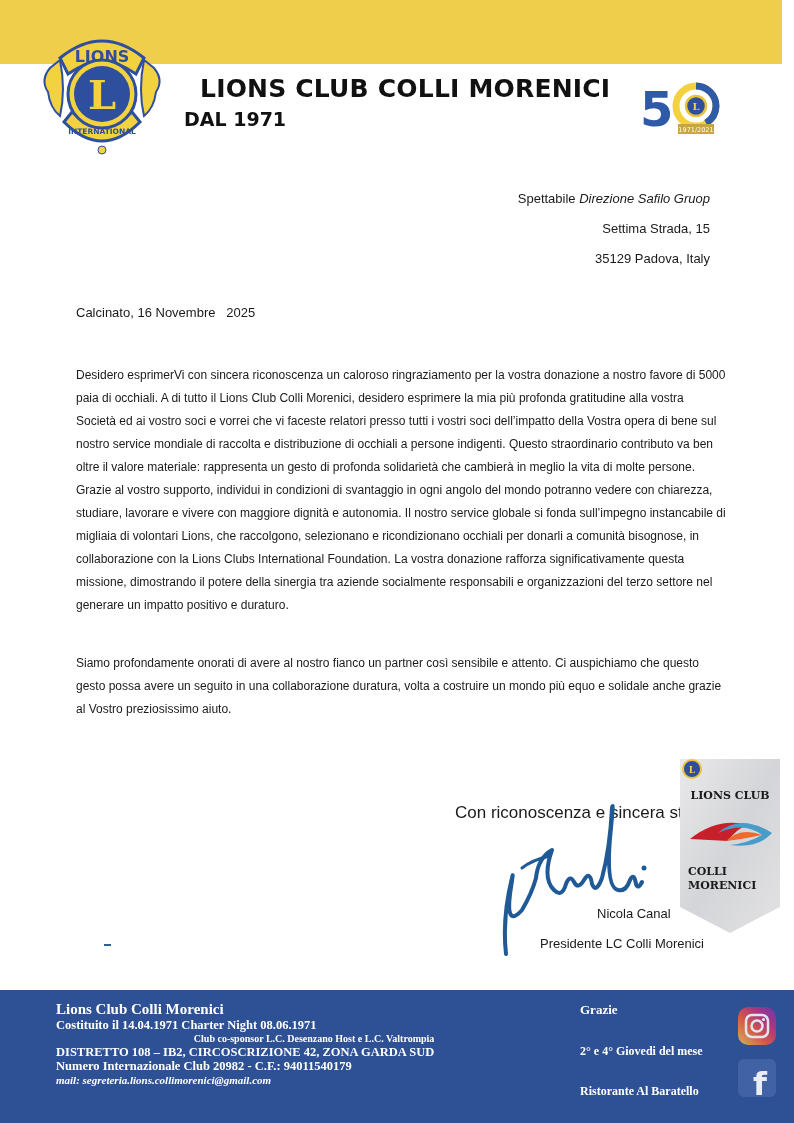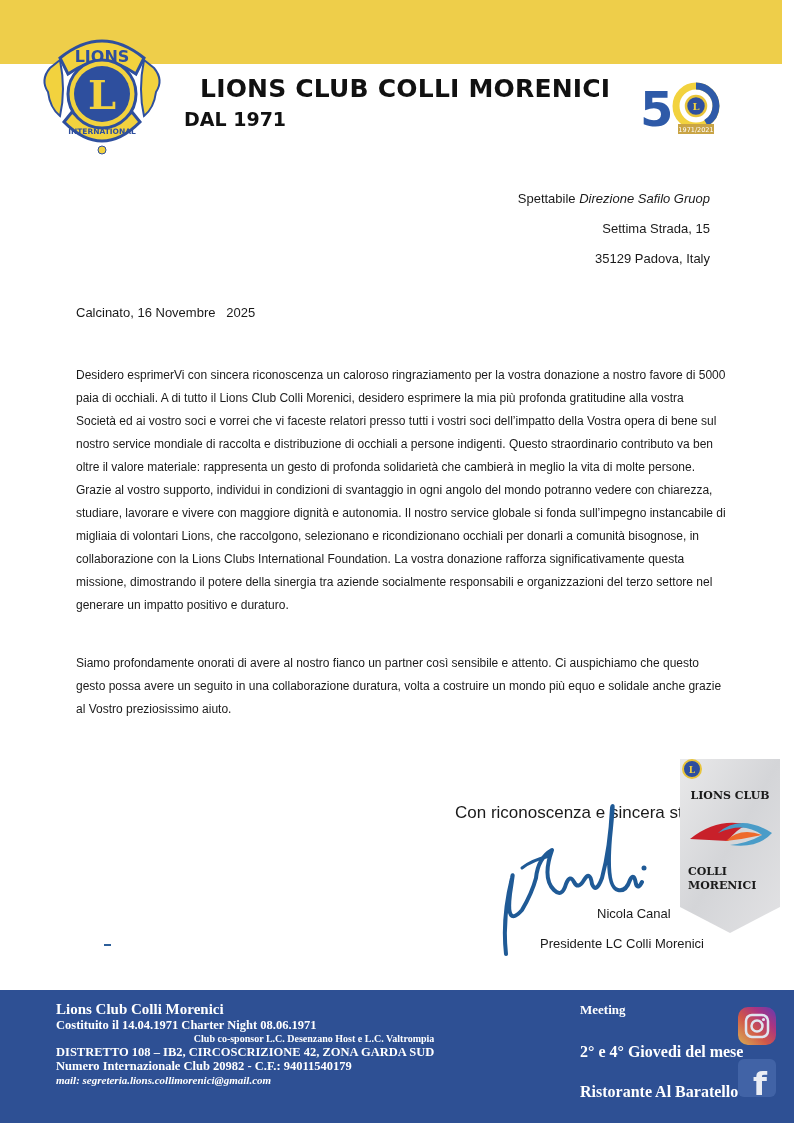--- a/index.html
+++ b/index.html
@@ -32,21 +32,21 @@
 
   .footer { position:absolute; left:0; top:990px; width:794px; height:133px; background:#2E5094; color:#fff;
             font-family:"Liberation Serif", serif; }
   .footer-left { position:absolute; left:56px; top:10px; font-weight:bold; }
   .f-title { font-size:15px; line-height:18px; }
   .f-line { font-size:12.5px; line-height:14px; }
   .f-small { font-size:10px; line-height:13px;text-align:right; }
   .f-mail { font-size:11px; line-height:14px; font-style:italic; }
   .footer-right { position:absolute; left:580px; top:12px; font-weight:bold; }
   .f-meeting { font-size:13px; margin-bottom:14px; }
-  .f-meet-line { font-size:16px; line-height:13px;margin-top:27px; }
+  .f-meet-line { font-size:12px; line-height:13px;margin-top:27px; }
   .ig-icon { position:absolute; left:738px; top:17px; width:38px; height:38px; border-radius:10px;
              background:linear-gradient(45deg,#f7c44b 0%,#ee5a3b 40%,#c1307e 70%,#6a3bb8 100%); opacity:0.85; }
   .fb-icon { position:absolute; left:738px; top:69px; width:38px; height:38px; border-radius:6px;
              background:#4466a8; opacity:0.9; }
 </style>
 </head>
 <body>
 
 <div class="yellow-band"></div>
 
@@ -121,21 +121,21 @@
 <div class="footer">
   <div class="footer-left">
     <div class="f-title">Lions Club Colli Morenici</div>
     <div class="f-line">Costituito il 14.04.1971 Charter Night 08.06.1971</div>
     <div class="f-small">Club co-sponsor L.C. Desenzano Host e L.C. Valtrompia</div>
     <div class="f-line">DISTRETTO 108 – IB2, CIRCOSCRIZIONE 42, ZONA GARDA SUD</div>
     <div class="f-line">Numero Internazionale Club 20982 - C.F.: 94011540179</div>
     <div class="f-mail">mail: segreteria.lions.collimorenici@gmail.com</div>
   </div>
   <div class="footer-right">
-    <div class="f-meeting">Meeting</div>
+    <div class="f-meeting">Grazie</div>
     <div class="f-meet-line">2° e 4° Giovedi del mese</div>
     <div class="f-meet-line">Ristorante Al Baratello</div>
     <div class="f-meet-line">Via Baratello 34</div>
     <div class="f-meet-line">CALCINATO BS</div>
     <div class="f-meet-line">Tel. 030963285</div>
   </div>
   <div class="ig-icon">
     <svg width="38" height="38" viewBox="0 0 38 38">
       <rect x="8" y="8" width="22" height="22" rx="6" fill="none" stroke="#fff" stroke-width="2.5"></rect>
       <circle cx="19" cy="19" r="5.5" fill="none" stroke="#fff" stroke-width="2.5"></circle>

